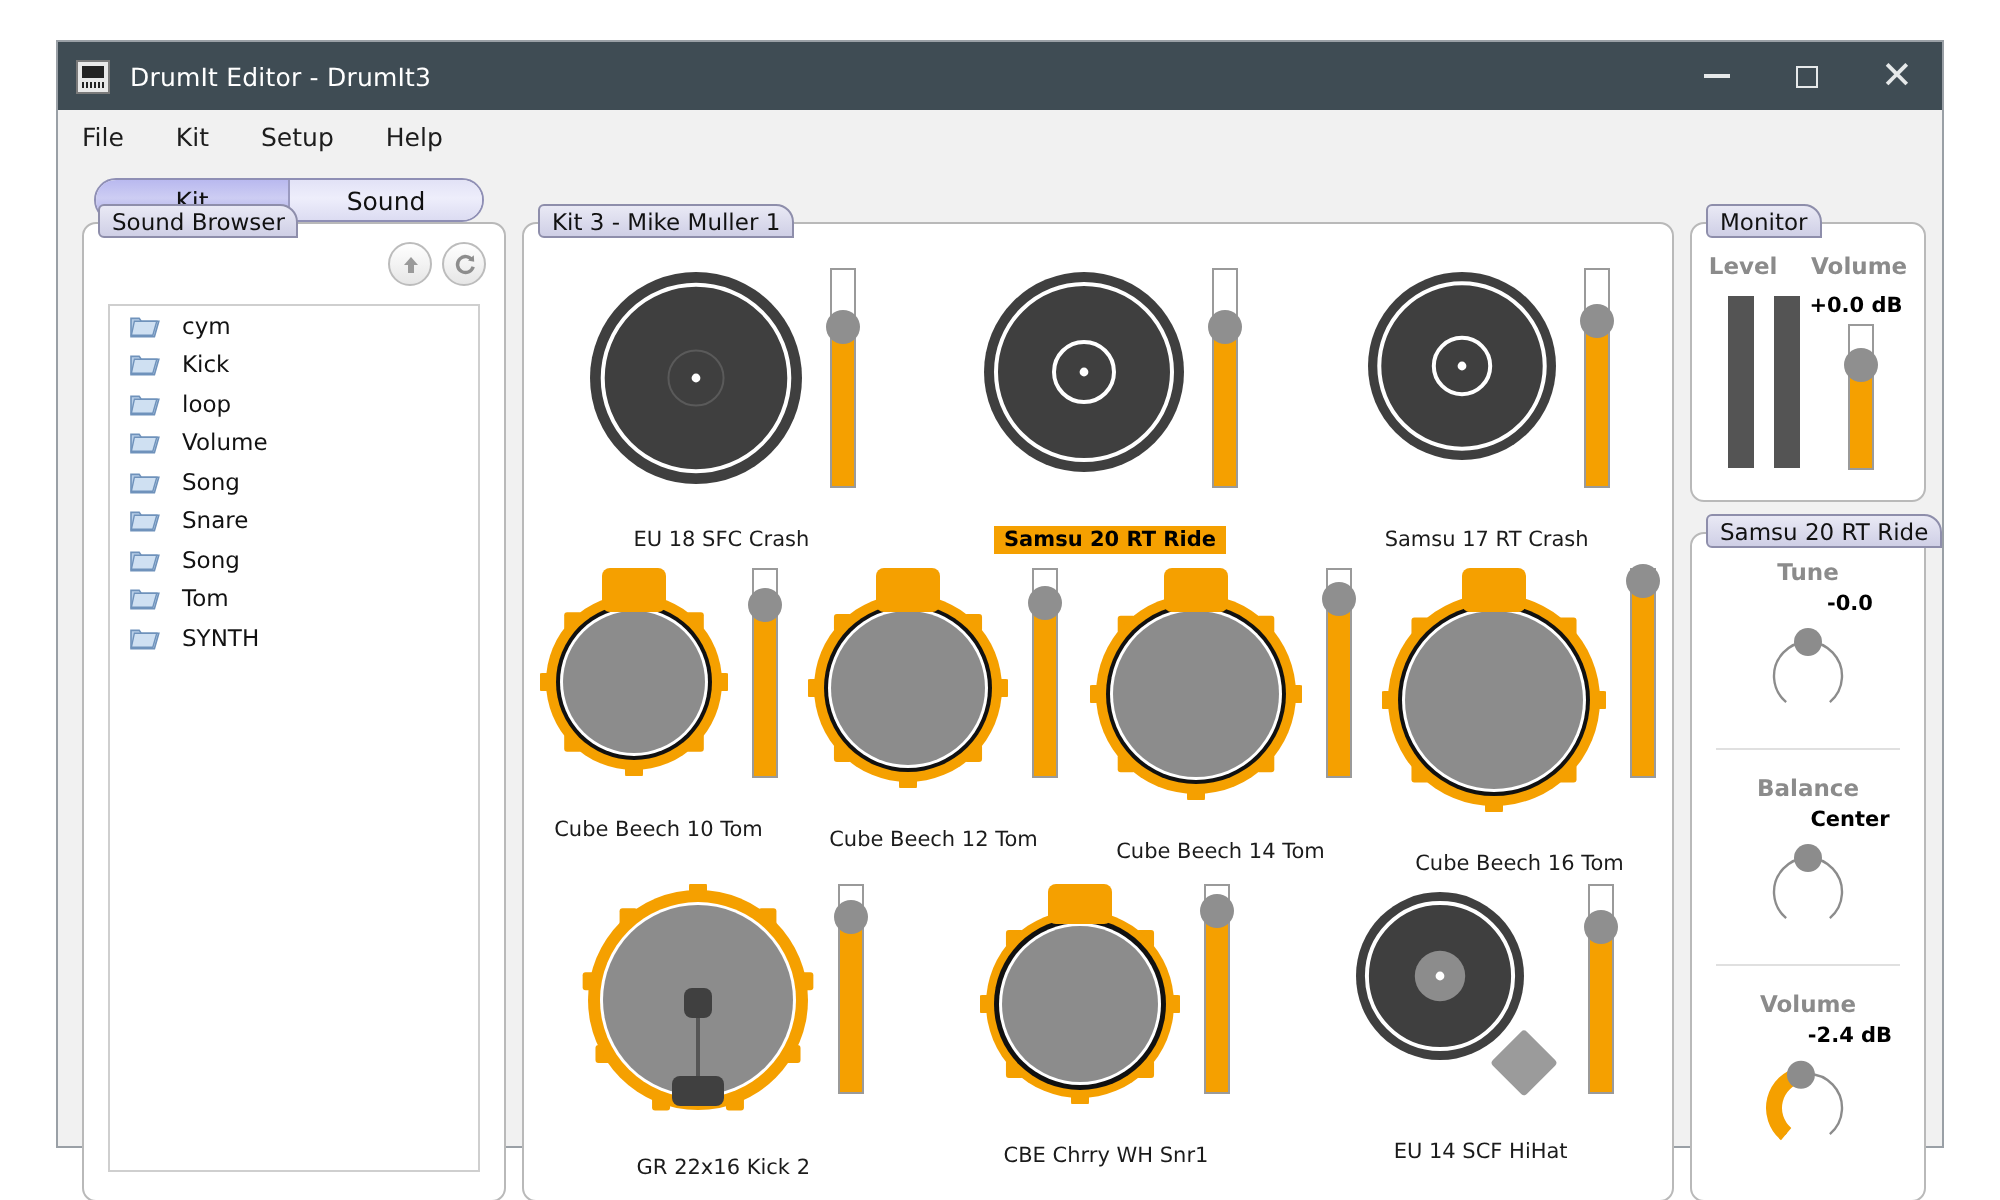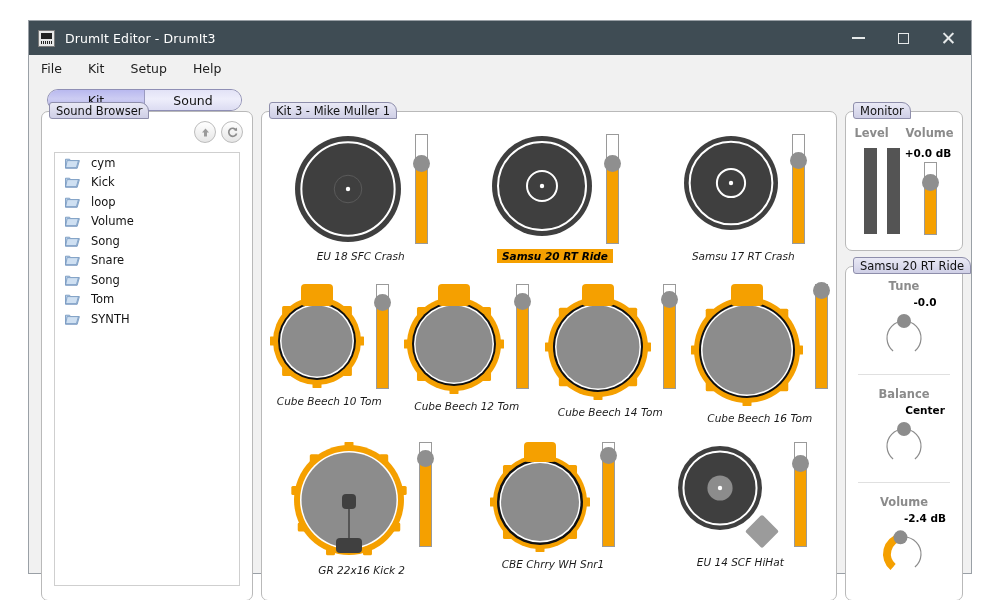--- a/index.html
+++ b/index.html
@@ -57,21 +57,21 @@
   .frow{display:flex;align-items:center;height:19.5px;padding-left:10px;}
   .folder{width:15px;height:12px;margin-right:11px;position:relative;flex:none;}
   .folder svg{display:block;}
   .fname{font-size:11.5px;color:#121212;}
 
   
   #kit-panel{left:232px;top:30px;width:576px;height:490px;}
   .pad-row{position:absolute;left:0;width:100%;display:flex;}
   .pad{display:flex;flex-direction:column;align-items:center;position:relative;}
   .pad-unit{display:flex;align-items:flex-start;}
-  .pad-label{font-size:10.5px;color:#1b1b1b;margin-top:5px;padding:1px 5px;white-space:nowrap;font-style:italic;}
+  .pad-label{font-size:10.5px;color:#1b1b1b;margin-top:19px;padding:1px 5px;white-space:nowrap;}
   .pad-label.sel{background:#f5a000;color:#000;font-weight:600;}
 
   
   .vslider{width:13px;position:relative;flex:none;}
   .vs-track{position:absolute;left:0;top:0;width:13px;height:100%;background:#ffffff;
     border:1px solid #9a9a9a;box-sizing:border-box;}
   .vs-fill{position:absolute;left:0;bottom:0;width:13px;background:#f5a000;
     border:1px solid #9a9a9a;box-sizing:border-box;}
   .vs-knob{position:absolute;left:-2px;width:17px;height:17px;border-radius:50%;background:#8f8f8f;}
 

